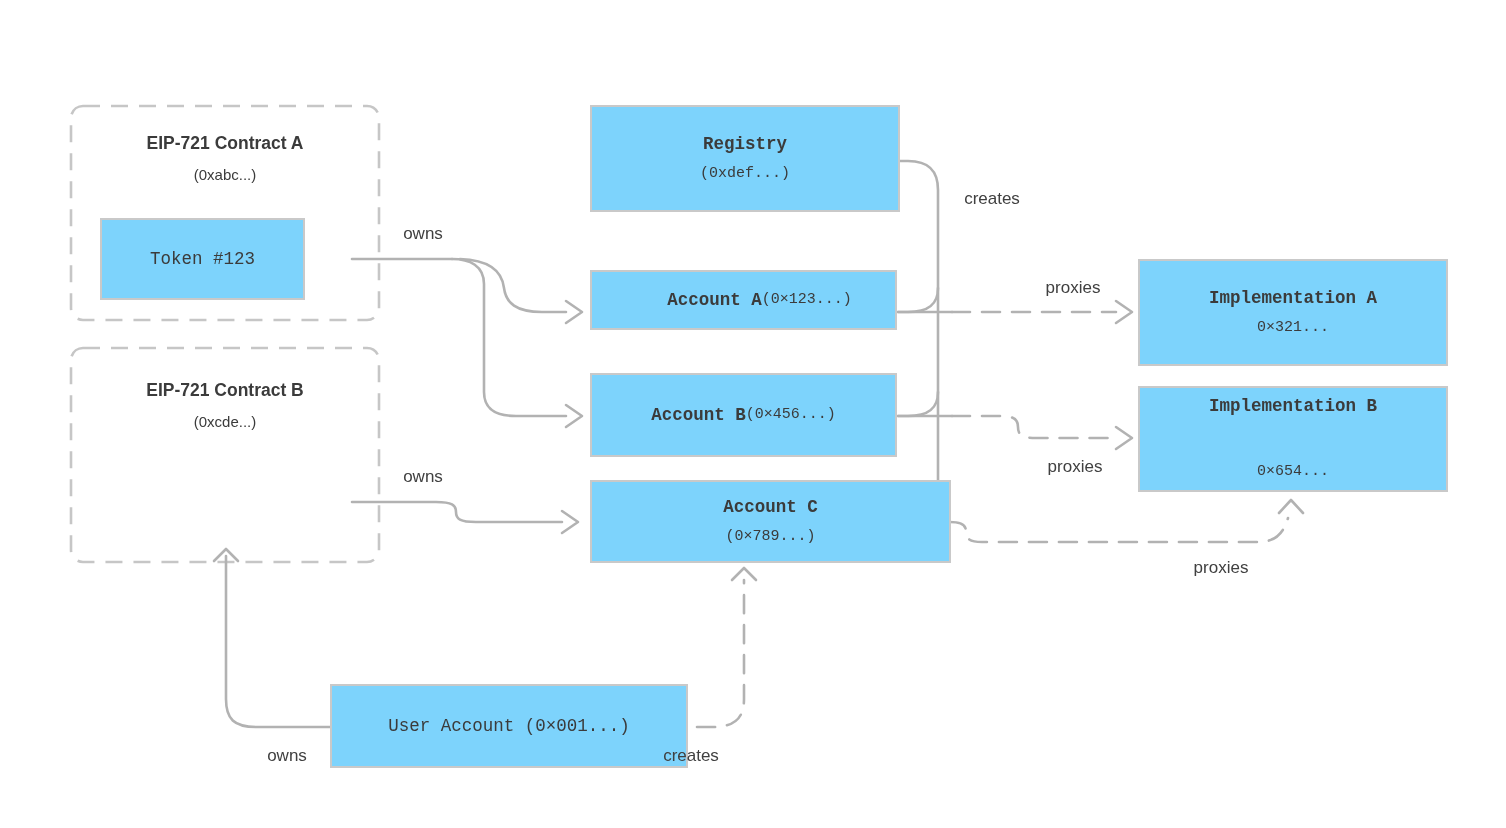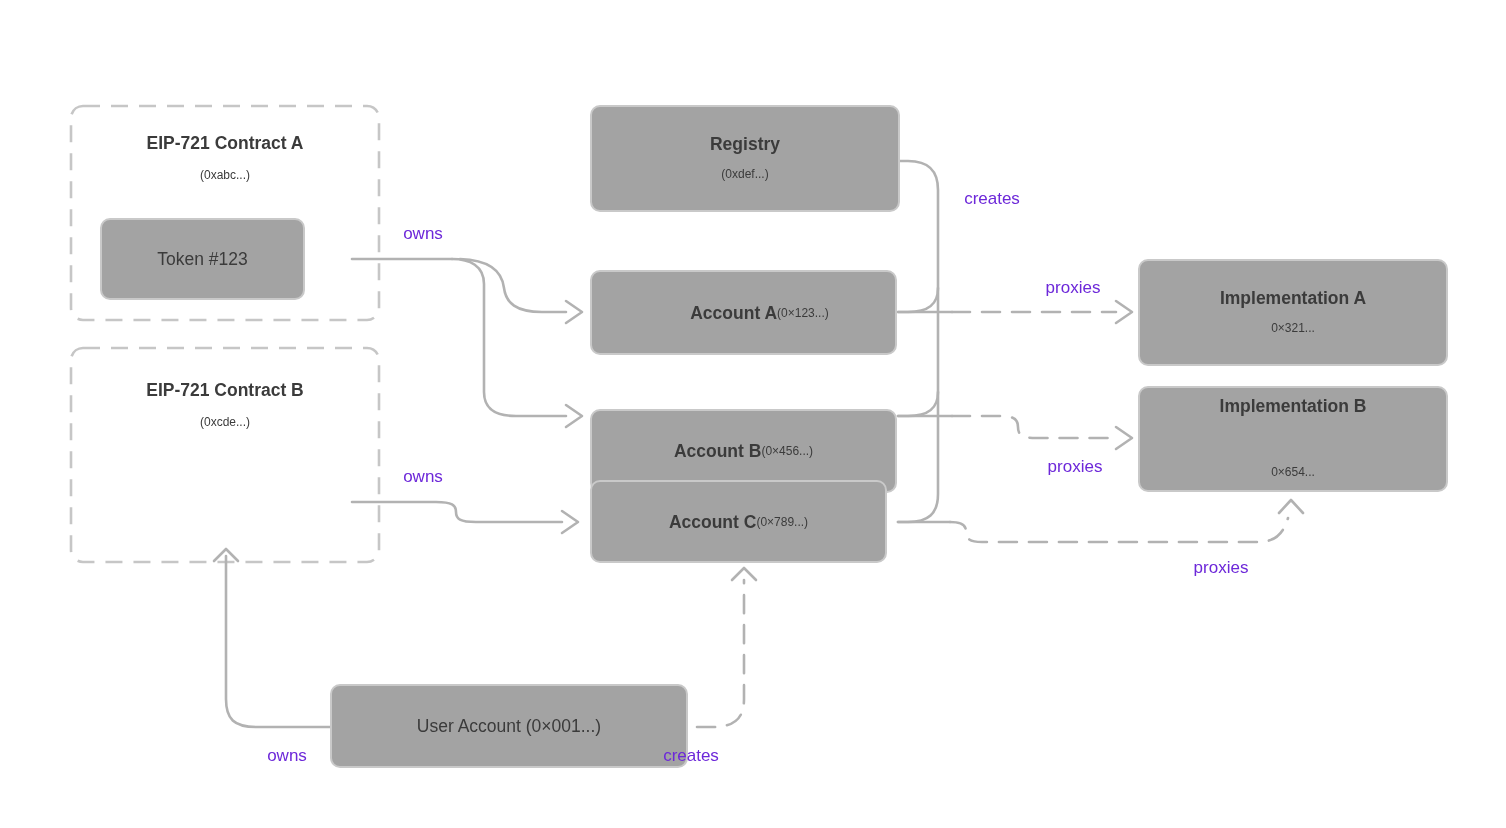--- a/index.html
+++ b/index.html
@@ -5,35 +5,36 @@
   html,body{margin:0;padding:0;background:#ffffff;}
   .stage{
     position:relative;width:1506px;height:828px;background:#ffffff;
     font-family:"Liberation Sans",sans-serif;color:#3b3b3b;overflow:hidden;
   }
   .wires{position:absolute;left:0;top:0;}
   .wire{stroke:#b2b2b2;stroke-width:2.6;fill:none;stroke-linecap:round;stroke-linejoin:round;}
   .wire.dashed{stroke-dasharray:18 12;}
   .group-outline{stroke:#c6c6c6;stroke-width:2.6;fill:none;stroke-dasharray:17 11;}
   .box{
-    position:absolute;background:#a3a3a3;border:2.5px solid #c9c9c9;border-radius:10px;
+    position:absolute;background:#7dd3fc;border:2.5px solid #c9c9c9;border-radius:0;
     display:flex;align-items:center;justify-content:center;text-align:center;
     box-sizing:border-box;
+    font-family:Liberation Mono, monospace;
   }
   .box.col{flex-direction:column;}
   .bt{font-weight:700;font-size:17.5px;line-height:30px;white-space:nowrap;}
-  .ba{font-size:12px;line-height:30px;white-space:nowrap;}
+  .ba{font-size:15px;line-height:30px;white-space:nowrap;}
   .box .bt + .ba{margin-left:0;}
   .box-row .ba{margin-left:.38em;}
   .plain{font-size:17.5px;white-space:nowrap;}
   .group-header{position:absolute;text-align:center;}
   .group-header .bt,.group-header .ba{display:block;line-height:32px;}
   .edge-label{
     position:absolute;transform:translate(-50%,-50%);
-    font-size:17px;color:#6d28d9;white-space:nowrap;
+    font-size:17px;color:#404040;white-space:nowrap;
   }
 </style>
 </head>
 <body>
 
 <div class="stage">
 
   <svg class="wires" width="1506" height="828" viewBox="0 0 1506 828">
 
     <rect class="group-outline" x="71" y="106" width="308" height="214" rx="12"></rect>
@@ -82,31 +83,31 @@
     <span class="bt">EIP-721 Contract B</span>
     <span class="ba">(0xcde...)</span>
   </div>
 
 
   <div class="box col" style="left:590px;top:105px;width:310px;height:107px;">
     <span class="bt">Registry</span>
     <span class="ba">(0xdef...)</span>
   </div>
 
-  <div class="box box-row" style="left:590px;top:270px;width:307px;height:85px;padding-left:32px;">
+  <div class="box box-row" style="left:590px;top:270px;width:307px;height:60px;padding-left:32px;">
     <span class="bt">Account A</span>
     <span class="ba">(0×123...)</span>
   </div>
 
-  <div class="box box-row" style="left:590px;top:373px;width:307px;height:84px;margin-top:36px;">
+  <div class="box box-row" style="left:590px;top:373px;width:307px;height:84px;">
     <span class="bt">Account B</span>
     <span class="ba">(0×456...)</span>
   </div>
 
-  <div class="box box-row" style="left:590px;top:480px;width:297px;height:83px;">
+  <div class="box box-row" style="left:590px;top:480px;width:361px;height:83px;flex-direction:column;">
     <span class="bt">Account C</span>
     <span class="ba">(0×789...)</span>
   </div>
 
   <div class="box col" style="left:1138px;top:259px;width:310px;height:107px;">
     <span class="bt">Implementation A</span>
     <span class="ba">0×321...</span>
   </div>
 
   <div class="box col" style="left:1138px;top:386px;width:310px;height:106px;gap:36px;">

